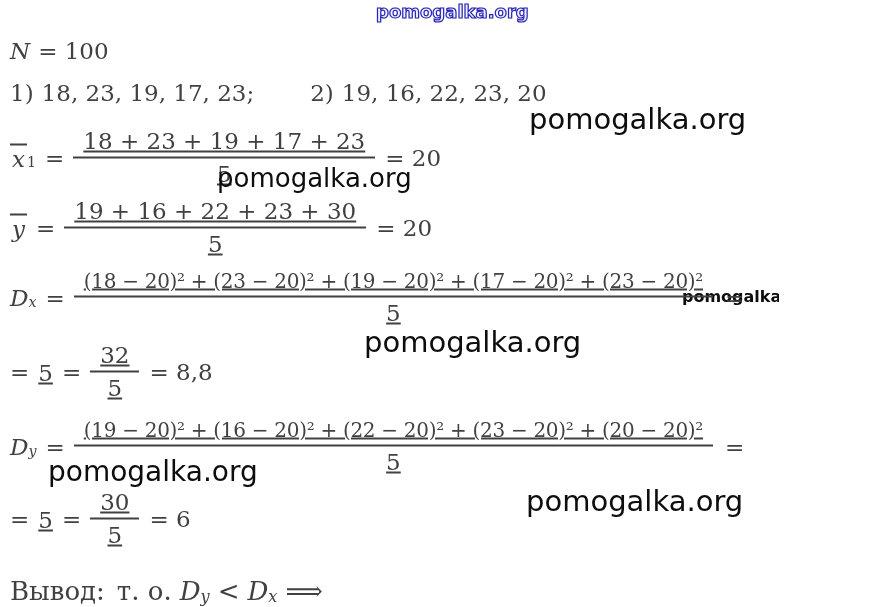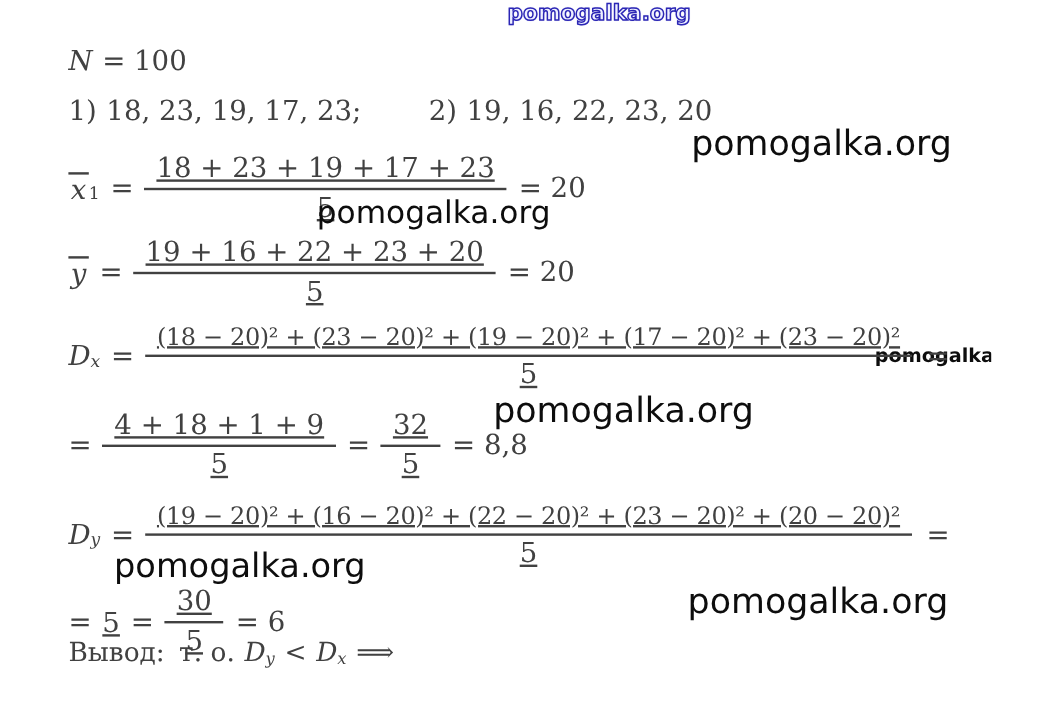--- a/index.html
+++ b/index.html
@@ -5,21 +5,20 @@
   * { box-sizing: border-box; margin: 0; padding: 0; }
   html, body { background: #ffffff; }
   #page {
     position: relative;
     width: 779px;
     height: 607px;
     background: #ffffff;
     overflow: hidden;
     font-family: "DejaVu Serif", serif;
     color: #414141;
-    margin-left: 47px;
   }
   .mrow {
     position: absolute;
     left: 10px;
     display: flex;
     align-items: center;
     white-space: nowrap;
     z-index: 2;
     font-size: 23px;
   }
@@ -109,41 +108,40 @@
       <span class="num">18 + 23 + 19 + 17 + 23</span>
       <span class="den">5</span>
     </span>
     <span class="result">= 20</span>
   </div>
 
   <div class="mrow centered" style="top:227px;">
     <span class="ovl"><span class="mvar">y</span></span>
     <span class="eq">=</span>
     <span class="frac">
-      <span class="num">19 + 16 + 22 + 23 + 20</span>
+      <span class="num">19 + 16 + 22 + 23 + 30</span>
       <span class="den">5</span>
     </span>
     <span class="result">= 20</span>
   </div>
 
   <div class="mrow centered" style="top:297px;">
     <span class="mvar">D</span>
       <sub class="msub mvar">x</sub>
     <span class="eq">=</span>
     <span class="frac wide">
       <span class="num">(18 − 20)² + (23 − 20)² + (19 − 20)² + (17 − 20)² + (23 − 20)²</span>
       <span class="den">5</span>
     </span>
     <span class="tail-eq">=</span>
   </div>
 
   <div class="mrow centered" style="top:371px;">
     <span class="eq-lead">=</span>
     <span class="frac">
-      <span class="num">4 + 18 + 1 + 9</span>
       <span class="den">5</span>
     </span>
     <span class="eq">=</span>
     <span class="frac">
       <span class="num">32</span>
       <span class="den">5</span>
     </span>
     <span class="result">= 8,8</span>
   </div>
 
@@ -164,21 +162,21 @@
       <span class="den">5</span>
     </span>
     <span class="eq">=</span>
     <span class="frac">
       <span class="num">30</span>
       <span class="den">5</span>
     </span>
     <span class="result">= 6</span>
   </div>
 
-  <div class="mrow" style="top:532px; font-size:22px;justify-content:flex-end;">
+  <div class="mrow" style="top:576px; font-size:26px;justify-content:flex-end;">
     <span class="concl-label">Вывод:</span>
     <span class="concl-gap">т. о.</span>
     <span class="mvar">D</span>
       <sub class="msub mvar">y</sub>
     <span class="concl-op">&lt;</span>
     <span class="mvar">D</span>
       <sub class="msub mvar">x</sub>
     <span class="concl-op">⟹</span>
   </div>
 

